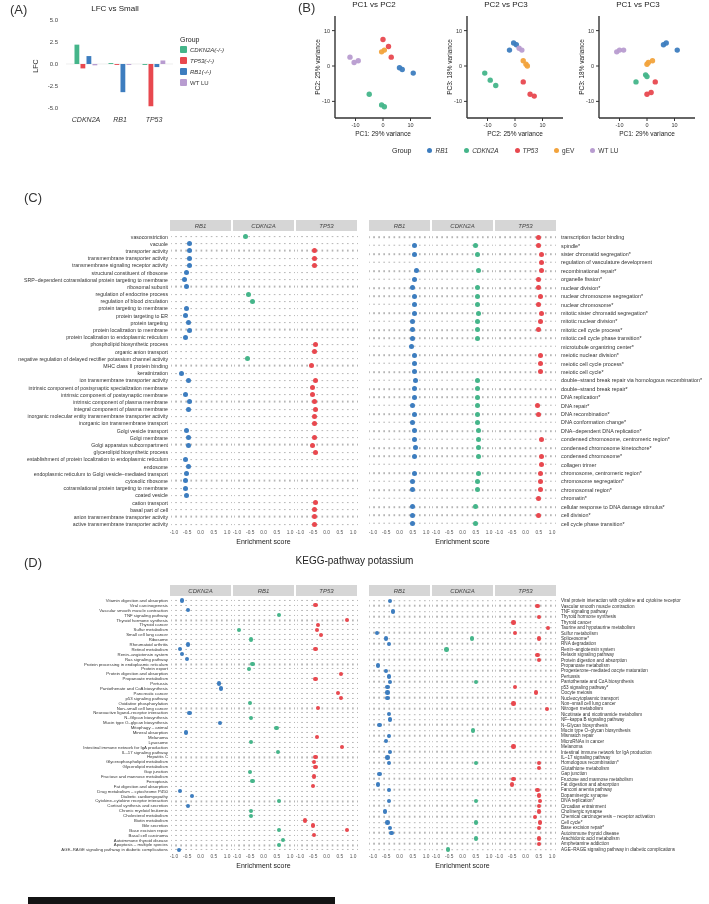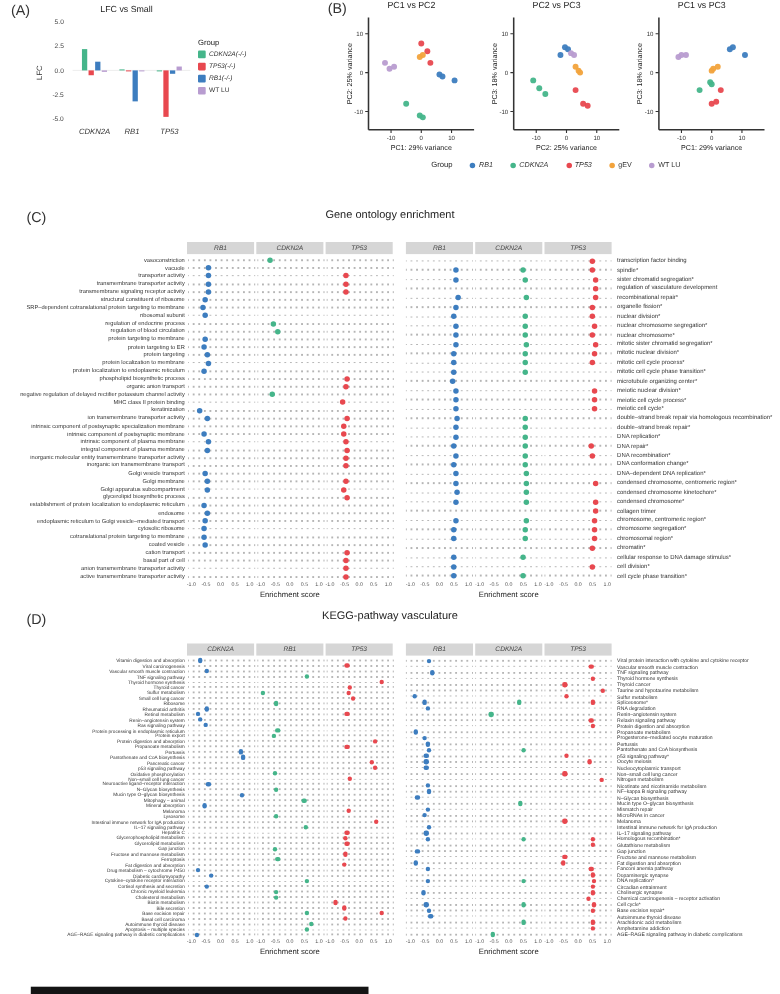--- a/index.html
+++ b/index.html
@@ -199,21 +199,20 @@
         <div class="legend-dot" style="background: rgb(242, 163, 60);"></div>
         <div class="legend-label" style="font-size: 6.5px;">gEV</div>
       </div>
       <div class="legend-item">
         <div class="legend-dot" style="background: rgb(184, 156, 208);"></div>
         <div class="legend-label" style="font-size: 6.5px;">WT LU</div>
       </div>
     </div>
 
   <div class="abs panel-letter" style="left:24px;top:190px;">(C)</div>
-  <div class="abs fig-title" style="left:0px;top:190px;width:709px;">Gene ontology enrichment</div>
   <div class="dp" style="left:4px;top:220px;" id="panelC-left">
       <div class="dp-headrow" style="margin-left: 166px; margin-bottom: 2px;">
         <div class="dp-head">RB1</div>
         <div class="dp-head">CDKN2A</div>
         <div class="dp-head">TP53</div>
       </div>
       <div class="dp-row" style="height: 7.2px;">
         <div class="dp-label" style="font-size: 5.2px; width: 164px; text-align: right; padding-right: 3px;">vasoconstriction</div>
         <div class="dp-cell" style="height: 7.2px;"></div>
         <div class="dp-cell" style="height: 7.2px;">
@@ -982,21 +981,21 @@
           <div class="dp-tick" style="left: 17.25px;">-0.5</div>
           <div class="dp-tick" style="left: 30.5px;">0.0</div>
           <div class="dp-tick" style="left: 43.75px;">0.5</div>
           <div class="dp-tick" style="left: 57px;">1.0</div>
         </div>
       </div>
       <div class="dp-xtitle">Enrichment score</div>
     </div>
 
   <div class="abs panel-letter" style="left:24px;top:555px;">(D)</div>
-  <div class="abs fig-title" style="left:0px;top:555px;width:709px;">KEGG-pathway vasculature</div>
+  <div class="abs fig-title" style="left:0px;top:555px;width:709px;">KEGG-pathway potassium</div>
   <div class="dp" style="left:4px;top:585px;" id="panelD-left">
       <div class="dp-headrow" style="margin-left: 166px; margin-bottom: 2px;">
         <div class="dp-head">CDKN2A</div>
         <div class="dp-head">RB1</div>
         <div class="dp-head">TP53</div>
       </div>
       <div class="dp-row" style="height: 4.9px;">
         <div class="dp-label" style="font-size: 4.3px; width: 164px; text-align: right; padding-right: 3px;">Vitamin digestion and absorption</div>
         <div class="dp-cell" style="height: 4.9px;">
           <div class="dp-dot" style="height: 4.2px; width: 4.2px; background: rgb(61, 125, 191); left: 8.525px; top: 0.35px;"></div>

